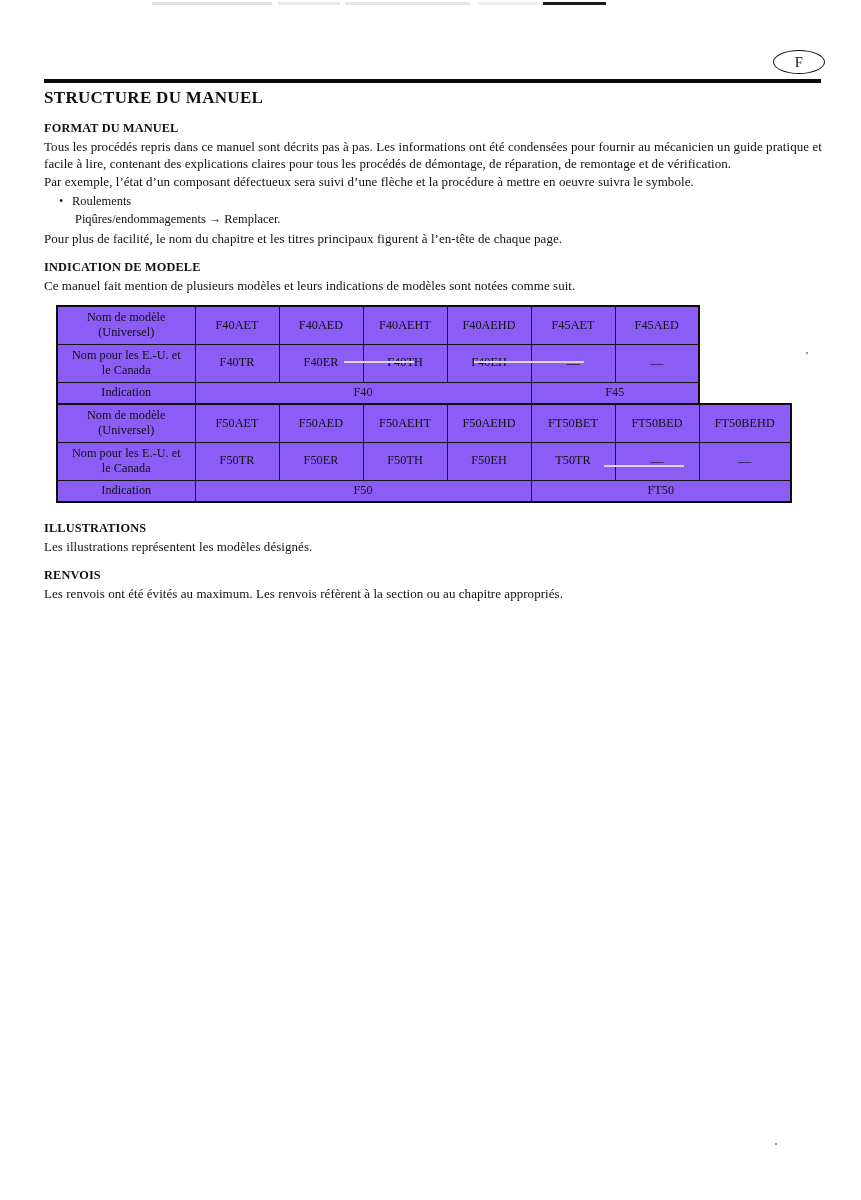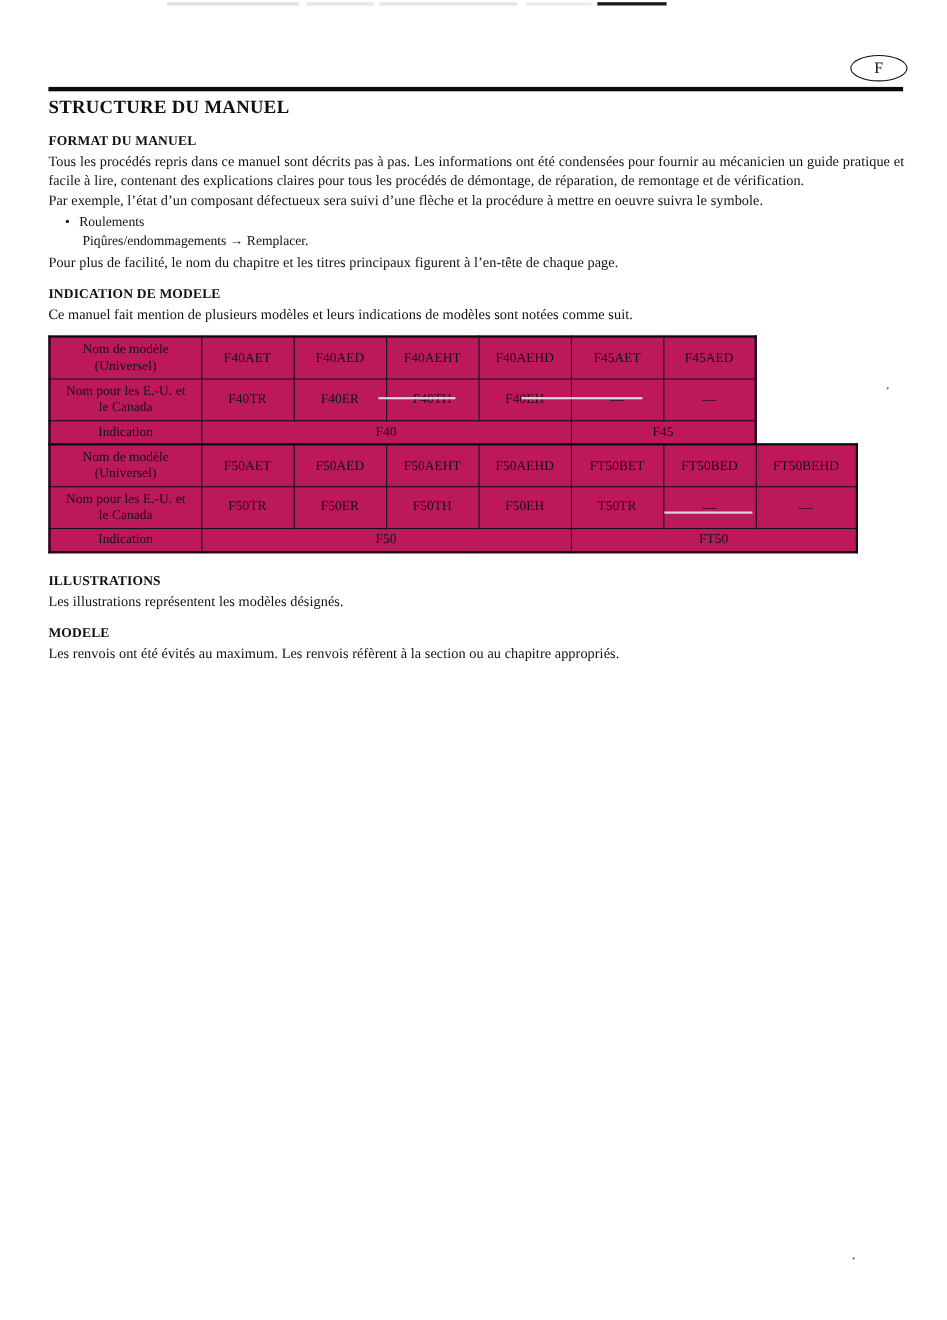--- a/index.html
+++ b/index.html
@@ -119,21 +119,22 @@
 
   
   .tables {
     position: relative;
     margin-top: 11px;
   }
   table.model-table {
     border-collapse: collapse;
     table-layout: fixed;
     font-size: 12.2px;
-    background: #be185d;
+    background: #8b5cf6;
+    margin-left: 12px;
   }
   table.model-table td {
     border: 1px solid #141414;
     text-align: center;
     vertical-align: middle;
     padding: 2px 2px;
     line-height: 15.4px;
     letter-spacing: 0.05px;
   }
   table.model-table td.rowhead {
@@ -302,19 +303,19 @@
     </table>
   </div>
 
   <div class="gap-lg"></div>
 
   <h2 class="sec-title">ILLUSTRATIONS</h2>
   <p class="body-text nojust">Les illustrations représentent les modèles désignés.</p>
 
   <div class="gap-md"></div>
 
-  <h2 class="sec-title">MODELE</h2>
+  <h2 class="sec-title">RENVOIS</h2>
   <p class="body-text nojust">Les renvois ont été évités au maximum. Les renvois réfèrent à la section ou au chapitre appropriés.</p>
 
 </div>
 
 <div class="dot-artifact" style="left:806px; top:352px;"></div>
 <div class="dot-artifact" style="left:775px; top:1143px;"></div>
 
 </body></html>

